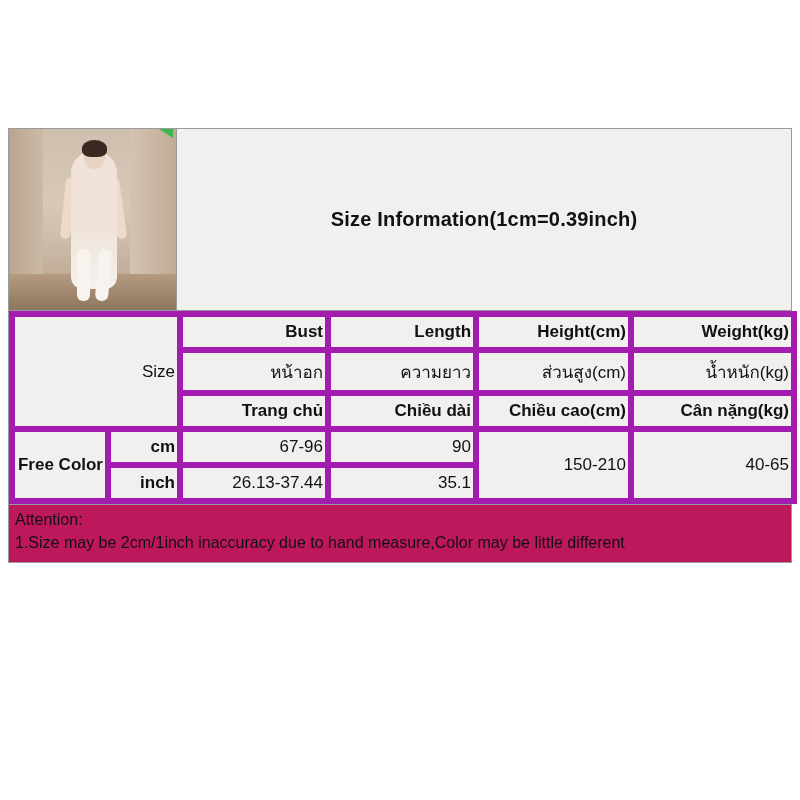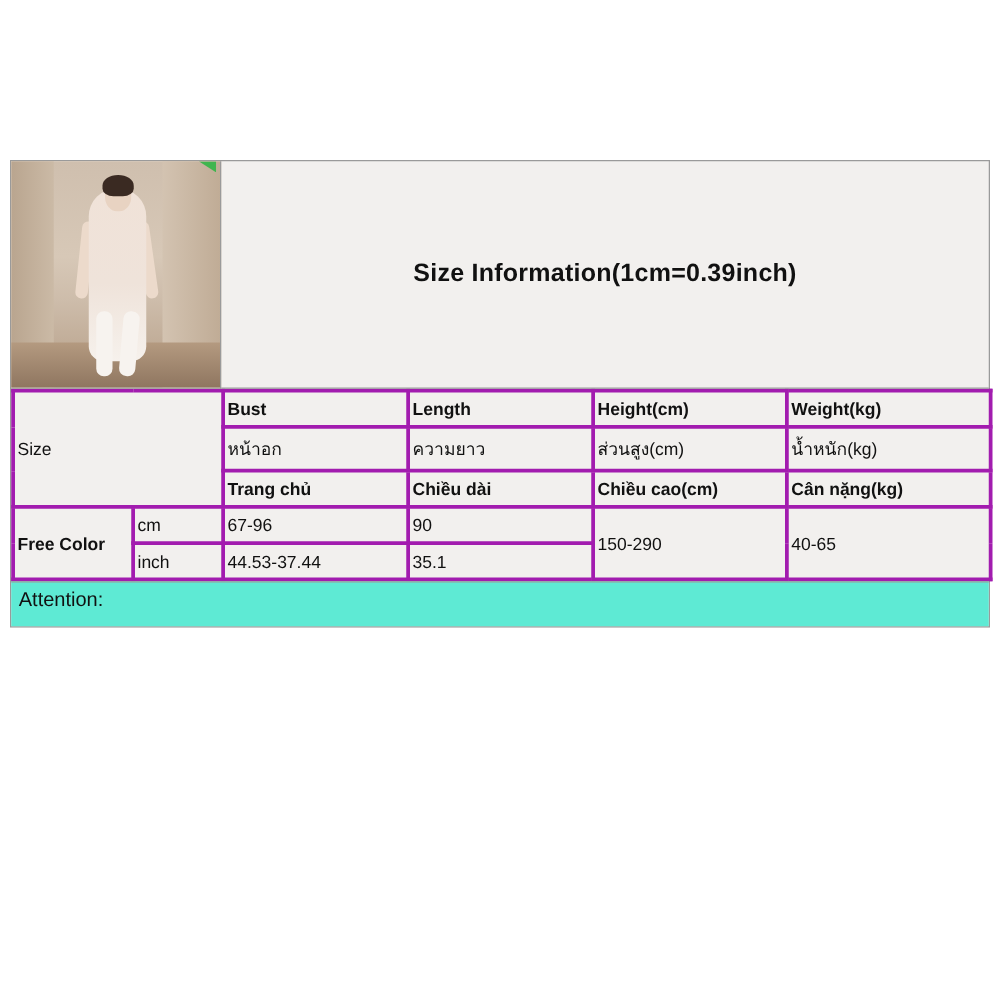--- a/index.html
+++ b/index.html
@@ -120,41 +120,41 @@
     letter-spacing: .2px;
     line-height: 1.25;
   }
 
   table.sizes {
     width: 100%;
     border-collapse: collapse;
     table-layout: fixed;
   }
   table.sizes td {
-    border: 3px solid #a21caf;
-    text-align: left;
+    border: 6px solid #a21caf;
+    text-align: right;
     vertical-align: middle;
-    font-size: 14px;
+    font-size: 17px;
     color: #111;
     padding: 5px 2px;
     background: #f2f0ee;
   }
   td.sizecell {
     font-size: 26px;
     font-weight: normal;
   }
   td.hdr { font-weight: bold; }
-  td.unit { font-weight: normal; font-size: 16px; }
+  td.unit { font-weight: bold; font-size: 16px; }
   td.nb-left { border-left: none; }
   td.nb-right { border-right: none; margin-top: 28px; }
 
   .attention {
     border-top: 1px solid #9a9a9a;
     padding: 4px 6px 8px 6px;
-    background: #5eead4;
+    background: #be185d;
   }
   .attention p {
     margin: 0;
     font-size: 16px;
     color: #111;
     line-height: 1.42;
   }
 </style>
 </head>
 <body>
@@ -212,29 +212,30 @@
           <td class="hdr">Trang chủ</td>
           <td class="hdr">Chiều dài</td>
           <td class="hdr">Chiều cao(cm)</td>
           <td class="hdr nb-right">Cân nặng(kg)</td>
         </tr>
         <tr>
           <td class="hdr nb-left" rowspan="2">Free Color</td>
           <td class="unit">cm</td>
           <td>67-96</td>
           <td>90</td>
-          <td rowspan="2">150-290</td>
+          <td rowspan="2">150-210</td>
           <td rowspan="2" class="nb-right">40-65</td>
         </tr>
         <tr>
           <td class="unit">inch</td>
-          <td>44.53-37.44</td>
+          <td>26.13-37.44</td>
           <td>35.1</td>
         </tr>
       </tbody>
     </table>
 
     <div class="attention">
       <p>Attention:</p>
+      <p>1.Size may be 2cm/1inch inaccuracy due to hand measure,Color may be little different</p>
     </div>
 
   </div>
 </div>
 
 </body></html>

